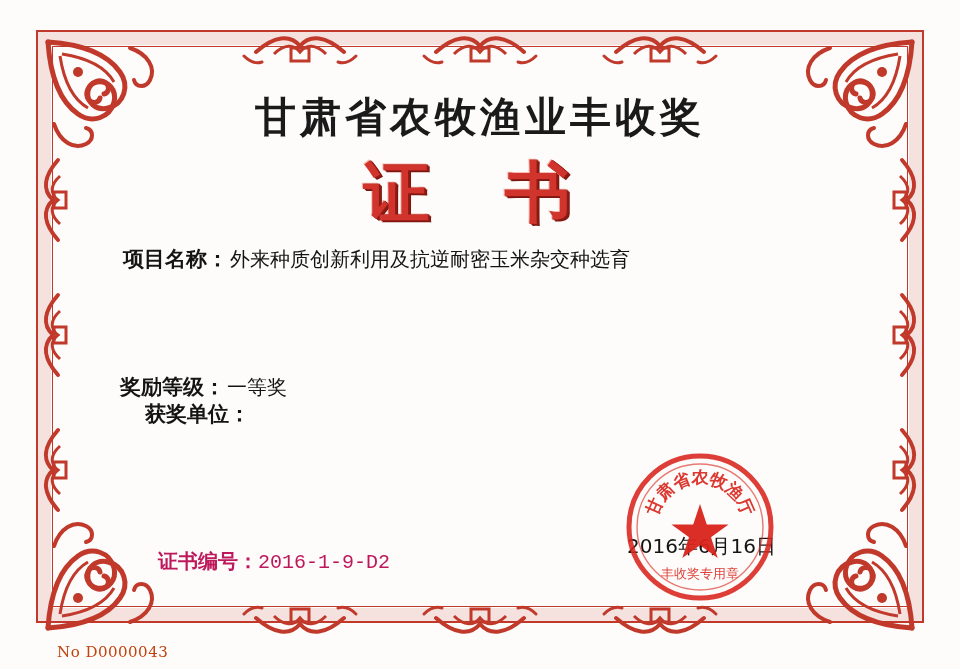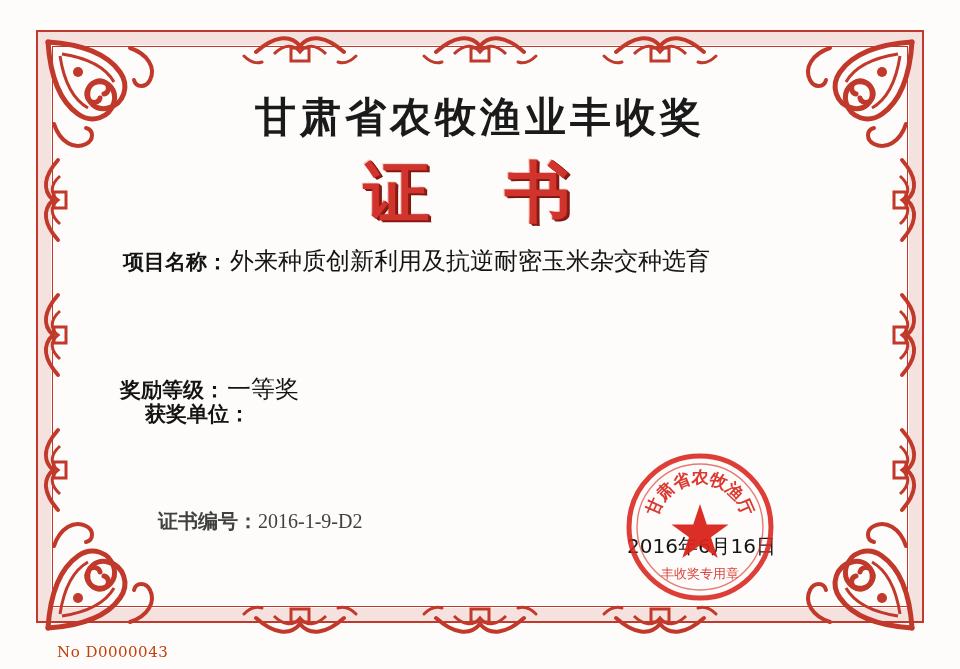--- a/index.html
+++ b/index.html
@@ -97,36 +97,36 @@
     align-items: baseline;
     font-family: "DejaVu Sans", sans-serif;
     color: #141414;
   }
   .field .label {
     font-size: 21px;
     font-weight: bold;
     white-space: nowrap;
   }
   .field .value {
-    font-size: 24px;
+    font-size: 20px;
     white-space: nowrap;
     margin-left: 2px;
   }
 
   #field-project { left: 123px; top: 245px; }
   #field-level   { left: 120px; top: 345px; margin-top: 28px; }
   #field-unit    { left: 120px; top: 400px; margin-left: 25px; }
 
   .footer-left {
     position: absolute;
     left: 158px;
-    top: 508px;
+    top: 548px;
     font-size: 20px;
-    font-family: Liberation Serif, serif;
-    color: #404040;
+    font-family: Liberation Mono, monospace;
+    color: #be185d;
     white-space: nowrap;
   }
   .footer-left .label { font-weight: bold; }
   .footer-right {
     position: absolute;
     left: 627px;
     top: 533px;
     font-size: 20px;
     font-family: "DejaVu Sans", sans-serif;
     color: #141414;

